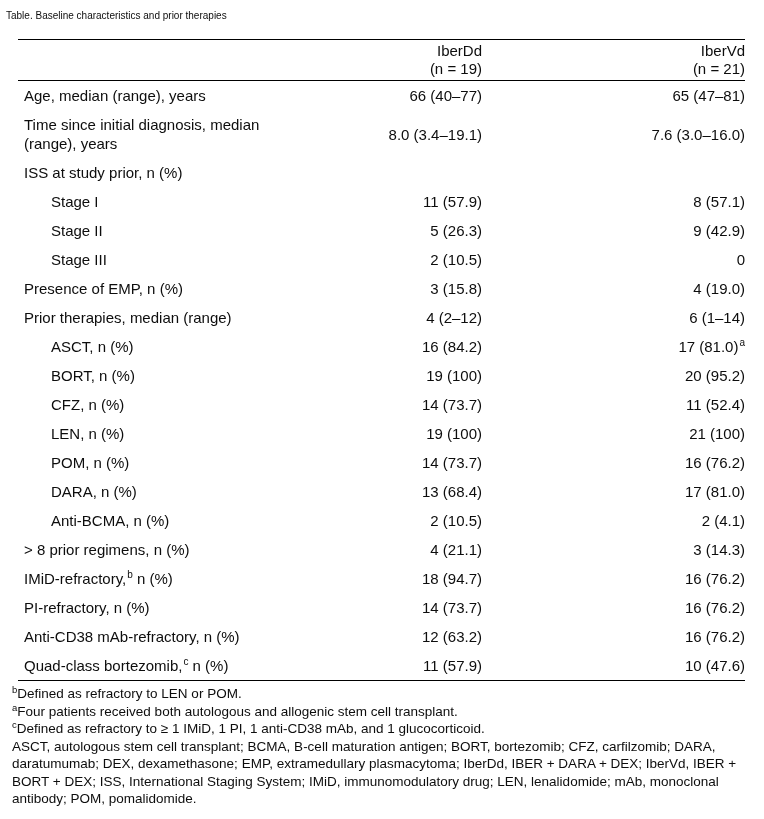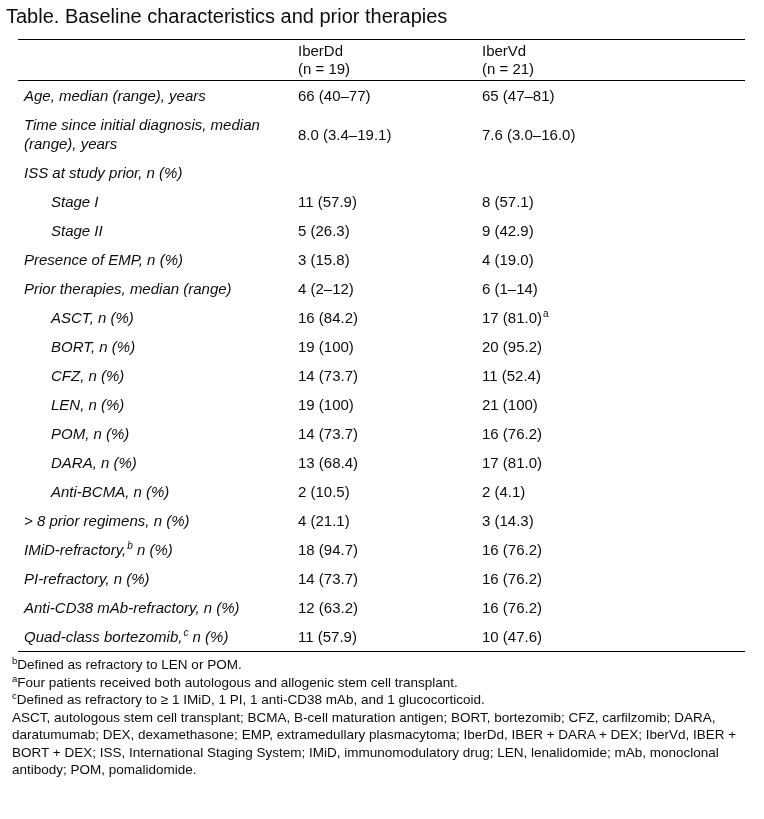--- a/index.html
+++ b/index.html
@@ -10,58 +10,57 @@
     font-family: "Liberation Sans", sans-serif;
   }
   .page {
     width: 764px;
     height: 819px;
     box-sizing: border-box;
     padding: 7px 8px 0 6px;
     overflow: hidden;
   }
   .title {
-    font-size: 20px;
+    font-size: 10px;
     line-height: 18px;
     margin: 0;
   }
   table.baseline {
     border-collapse: collapse;
     table-layout: fixed;
     width: 727px;
     margin: 14px 0 0 12px;
     border-top: 1.5px solid #000;
     border-bottom: 1.5px solid #000;
   }
   col.c-label { width: 280px; }
   col.c-v1 { width: 184px; }
   col.c-v2 { width: 263px; }
   thead th {
     border-bottom: 1.5px solid #000;
     font-weight: normal;
     font-size: 15px;
     line-height: 18px;
     padding: 2px 0 2px 0;
-    text-align: left;
+    text-align: right;
     vertical-align: middle;
   }
   tbody td {
     font-size: 15px;
     line-height: 19px;
     padding: 5px 0;
     vertical-align: middle;
   }
   td.lbl {
     text-align: left;
     padding-left: 6px;
     padding-right: 6px;
-    font-style: italic;
   }
   tr.in td.lbl { padding-left: 33px; margin-top: 12px; }
-  td.val { text-align: left; }
+  td.val { text-align: right; }
   sup {
     font-size: 10px;
     line-height: 0;
     margin-left: 1px;
   }
   .footnotes {
     margin: 4px 0 0 6px;
     width: 748px;
     font-size: 13.5px;
     line-height: 17.5px;
@@ -117,20 +116,25 @@
       <tr class="in">
         <td class="lbl">Stage I</td>
         <td class="val">11 (57.9)</td>
         <td class="val">8 (57.1)</td>
       </tr>
       <tr class="in">
         <td class="lbl">Stage II</td>
         <td class="val">5 (26.3)</td>
         <td class="val">9 (42.9)</td>
       </tr>
+      <tr class="in">
+        <td class="lbl">Stage III</td>
+        <td class="val">2 (10.5)</td>
+        <td class="val">0</td>
+      </tr>
       <tr>
         <td class="lbl">Presence of EMP, n (%)</td>
         <td class="val">3 (15.8)</td>
         <td class="val">4 (19.0)</td>
       </tr>
       <tr>
         <td class="lbl">Prior therapies, median (range)</td>
         <td class="val">4 (2–12)</td>
         <td class="val">6 (1–14)</td>
       </tr>

